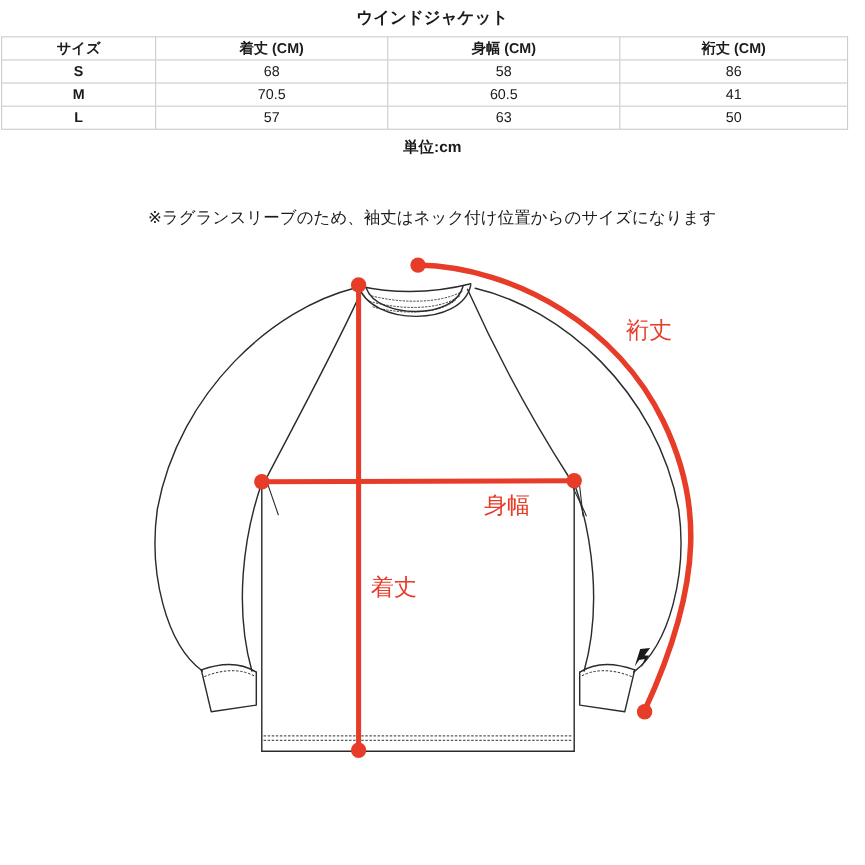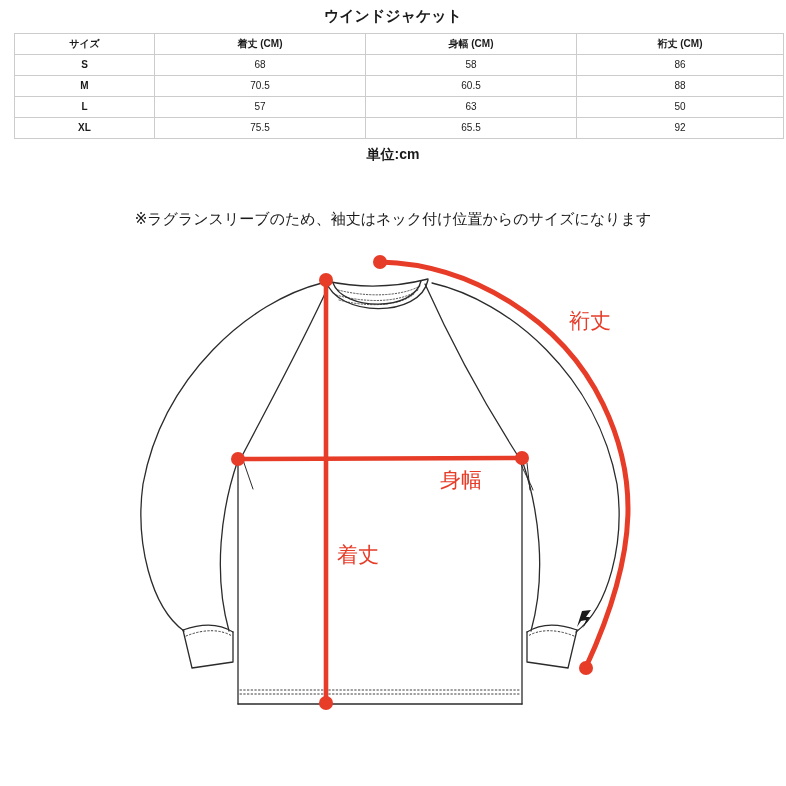--- a/index.html
+++ b/index.html
@@ -5,22 +5,22 @@
   html,body{margin:0;padding:0;}
   body{
     width:786px;height:786px;background:#ffffff;
     font-family:"Liberation Sans","DejaVu Sans",sans-serif;
     color:#1a1a1a;overflow:hidden;
   }
   .page-title{
     margin-top:7px;text-align:center;font-size:15px;font-weight:bold;
   }
   table.size-table{
-    margin:7px 0 0 14px;border-collapse:collapse;table-layout:fixed;
-    width:770px;font-size:10px;
+    margin:7px 0 0 1px;border-collapse:collapse;table-layout:fixed;
+    width:770px;font-size:13px;
   }
   table.size-table th, table.size-table td{
     border:1px solid #cccccc;text-align:center;padding:0;height:20px;
     line-height:20px;font-weight:normal;overflow:hidden;white-space:nowrap;
   }
   table.size-table th{font-weight:bold;}
   table.size-table td.size-col{font-weight:bold;}
   .unit-label{
     margin-top:7px;text-align:center;font-size:14px;font-weight:bold;
   }
@@ -57,33 +57,27 @@
       <tr>
         <td class="size-col">S</td>
         <td>68</td>
         <td>58</td>
         <td>86</td>
       </tr>
       <tr>
         <td class="size-col">M</td>
         <td>70.5</td>
         <td>60.5</td>
-        <td>88</td>
+        <td>41</td>
       </tr>
       <tr>
         <td class="size-col">L</td>
         <td>57</td>
         <td>63</td>
         <td>50</td>
-      </tr>
-      <tr>
-        <td class="size-col">XL</td>
-        <td>75.5</td>
-        <td>65.5</td>
-        <td>92</td>
       </tr>
     </tbody>
 </table>
 
 <div class="unit-label">単位:cm</div>
 
 <div class="note-text">※ラグランスリーブのため、袖丈はネック付け位置からのサイズになります</div>
 
 <div class="diagram-wrap">
 <svg width="786" height="501" viewBox="0 285 786 501" xmlns="http://www.w3.org/2000/svg">

